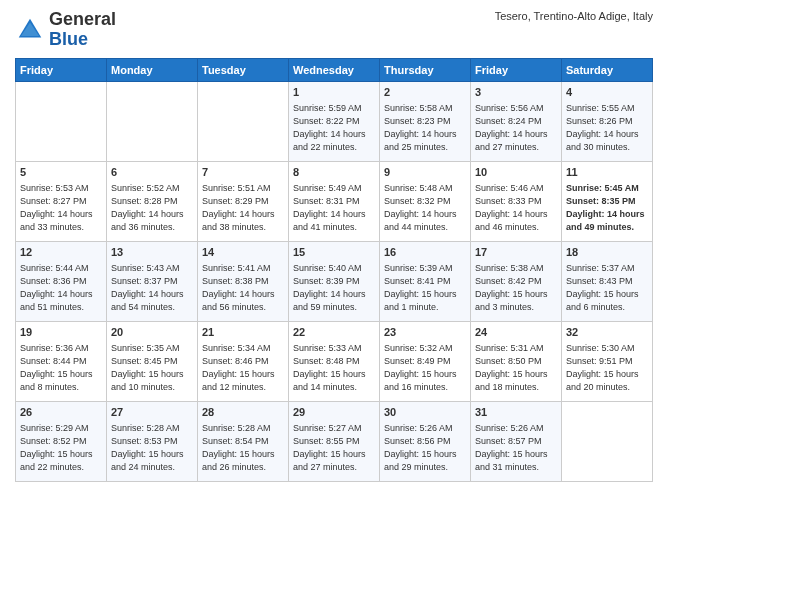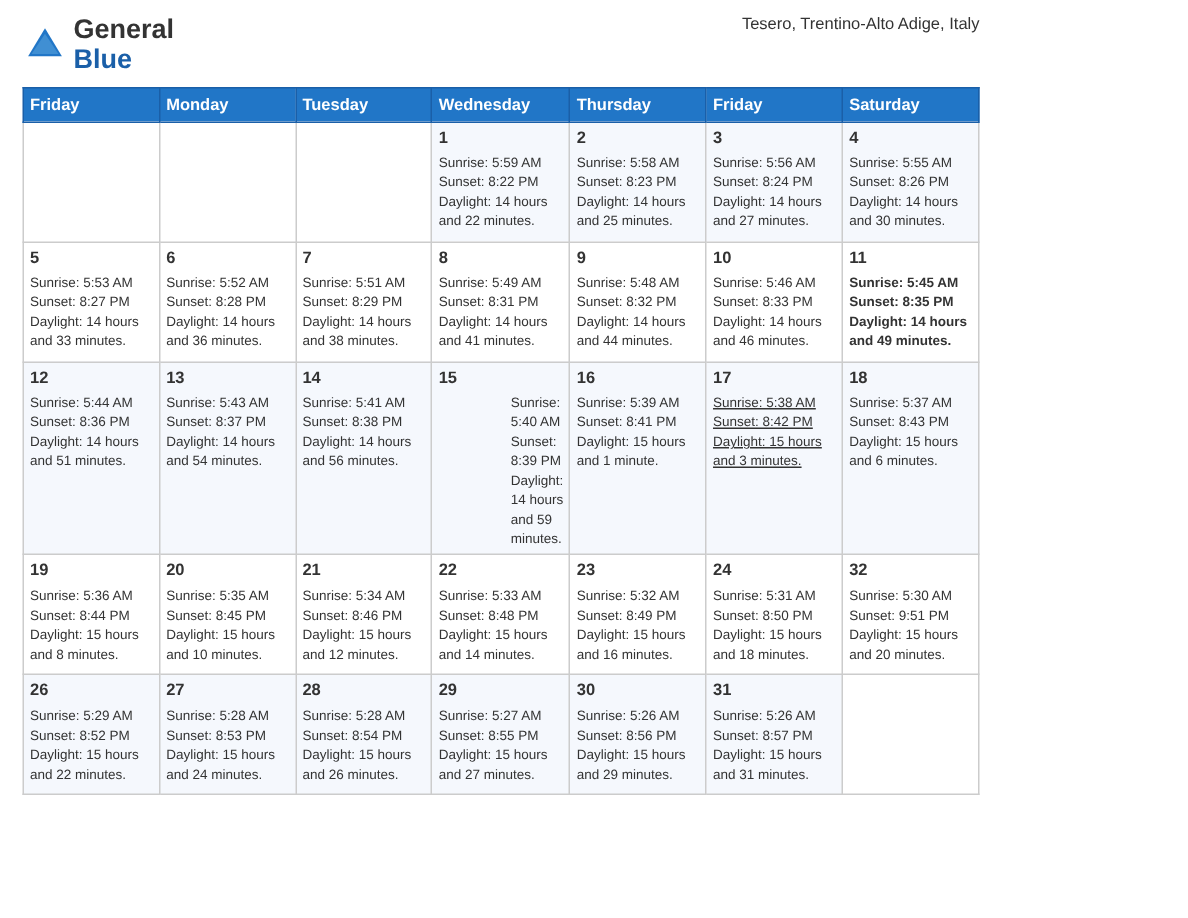--- a/index.html
+++ b/index.html
@@ -229,35 +229,35 @@
           </td>
           <td>
             <span class="day-number">14</span>
             <div class="day-info" style="white-space: pre-line;">Sunrise: 5:41 AM
 Sunset: 8:38 PM
 Daylight: 14 hours
 and 56 minutes.</div>
           </td>
           <td>
             <span class="day-number">15</span>
-            <div class="day-info" style="white-space: pre-line; margin-left: 48px;">Sunrise: 5:40 AM
+            <div class="day-info" style="white-space: pre-line;">Sunrise: 5:40 AM
 Sunset: 8:39 PM
 Daylight: 14 hours
 and 59 minutes.</div>
           </td>
           <td>
             <span class="day-number">16</span>
             <div class="day-info" style="white-space: pre-line;">Sunrise: 5:39 AM
 Sunset: 8:41 PM
 Daylight: 15 hours
 and 1 minute.</div>
           </td>
           <td>
             <span class="day-number">17</span>
-            <div class="day-info" style="white-space: pre-line; text-decoration: underline;">Sunrise: 5:38 AM
+            <div class="day-info" style="white-space: pre-line;">Sunrise: 5:38 AM
 Sunset: 8:42 PM
 Daylight: 15 hours
 and 3 minutes.</div>
           </td>
           <td>
             <span class="day-number">18</span>
             <div class="day-info" style="white-space: pre-line;">Sunrise: 5:37 AM
 Sunset: 8:43 PM
 Daylight: 15 hours
 and 6 minutes.</div>

